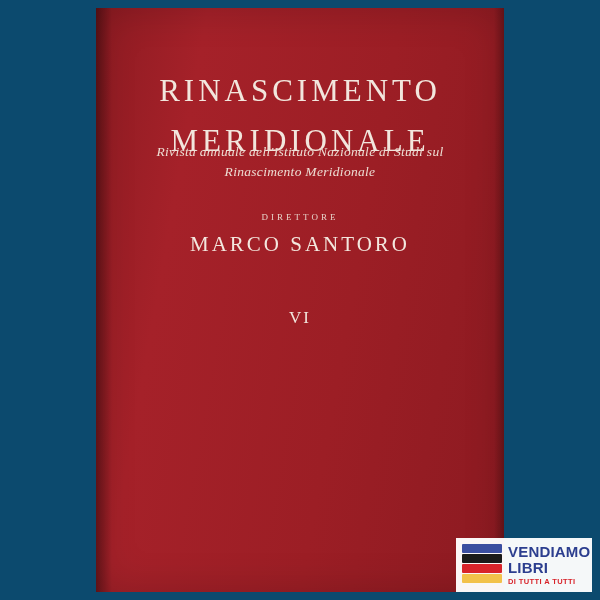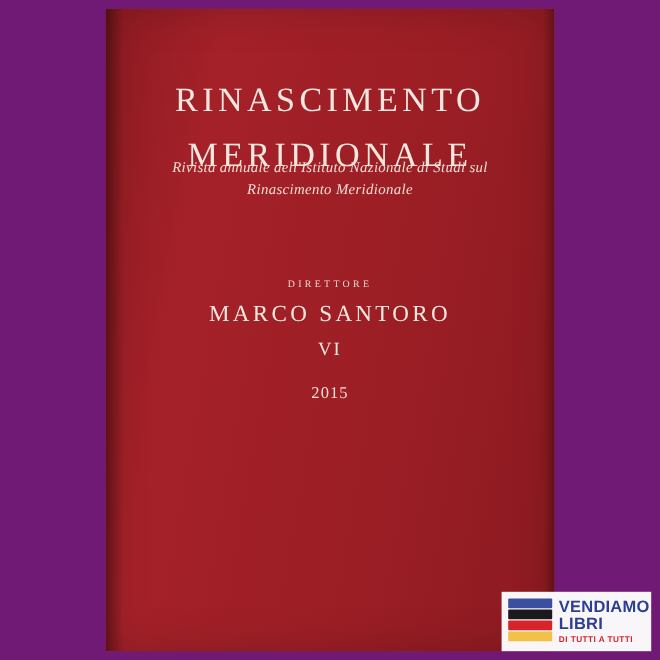--- a/index.html
+++ b/index.html
@@ -11,21 +11,21 @@
     overflow: hidden;
   }
   body {
     font-family: "Liberation Serif", serif;
   }
 
   .page {
     position: relative;
     width: 600px;
     height: 600px;
-    background: #701a75;
+    background: #0c4a6e;
   }
 
   
   .cover {
     position: absolute;
     left: 96px;
     top: 8px;
     width: 408px;
     height: 584px;
     background: #9d1f26;
@@ -94,21 +94,20 @@
     position: absolute;
     left: 34px;
     right: 34px;
     top: 204px;
   }
   .director-label {
     font-size: 9px;
     letter-spacing: 3px;
     color: #e7d4ca;
     text-transform: uppercase;
-    margin-top: 41px;
   }
   .director-name {
     margin-top: 10px;
     font-size: 21px;
     letter-spacing: 3px;
     color: #f3e7de;
   }
 
   .volume-block {
     position: absolute;
@@ -222,21 +221,20 @@
 
       <div class="subtitle">Rivista annuale dell'Istituto Nazionale di Studi sul Rinascimento Meridionale</div>
 
       <div class="director-block">
         <div class="director-label">DIRETTORE</div>
         <div class="director-name">MARCO SANTORO</div>
       </div>
 
       <div class="volume-block">
         <div class="volume-number">VI</div>
-        <div class="volume-year">2015</div>
       </div>
 
 
     </div>
   </div>
 
   <div class="badge">
     <div class="badge-books">
       <span class="bar" style="top:0px;  background:#3b4ea0;"></span>
       <span class="bar" style="top:10px; background:#1a1a1a;"></span>

